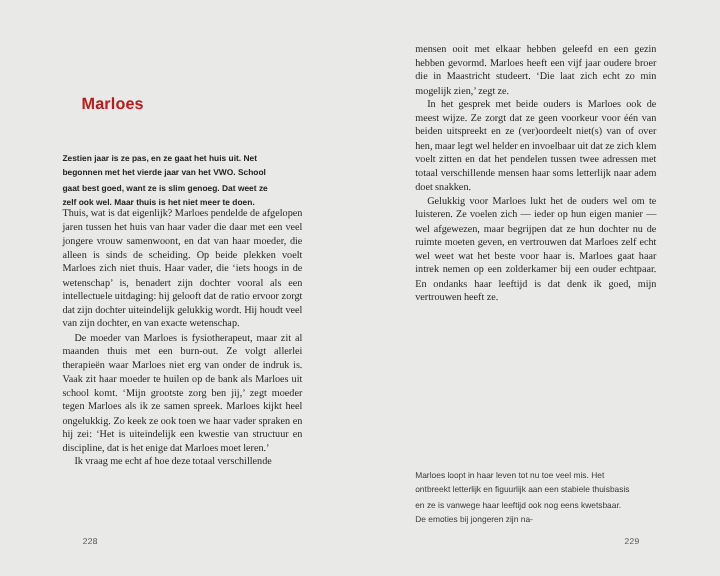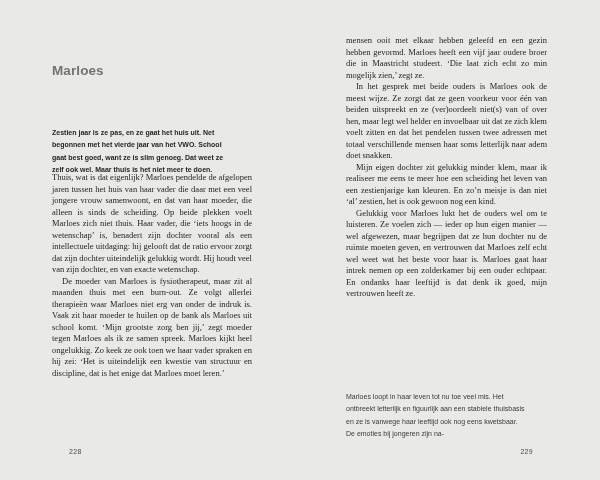--- a/index.html
+++ b/index.html
@@ -23,26 +23,26 @@
     top: 0;
     height: 480px;
   }
   .page-left  { left: 52px;  width: 200px; }
   .page-right { left: 346px; width: 201px; }
 
   .chapter-title {
     position: absolute;
     top: 64px;
     left: 0;
-    margin: 0;
+    margin: 16px;
     font-family: "Liberation Sans", sans-serif;
     font-weight: 700;
     font-size: 13.5px;
     line-height: 1;
-    color: #737373;
+    color: #b91c1c;
     letter-spacing: 0.1px;
   }
   .chapter-intro {
     position: absolute;
     top: 127px;
     left: 0;
     width: 182px;
     margin: 0;
     font-family: "Liberation Sans", sans-serif;
     font-weight: 700;
@@ -101,30 +101,30 @@
 <div class="spread">
 
   <section class="page page-left">
     <h1 class="chapter-title">Marloes</h1>
 
     <p class="chapter-intro">Zestien jaar is ze pas, en ze gaat het huis uit. Net begonnen met het vierde jaar van het VWO. School gaat best goed, want ze is slim genoeg. Dat weet ze zelf ook wel. Maar thuis is het niet meer te doen.</p>
 
     <div class="body-text" lang="nl">
       <p>Thuis, wat is dat eigenlijk? Marloes pendelde de afgelopen jaren tussen het huis van haar vader die daar met een veel jongere vrouw samenwoont, en dat van haar moeder, die alleen is sinds de scheiding. Op beide plekken voelt Marloes zich niet thuis. Haar vader, die ‘iets hoogs in de wetenschap’ is, benadert zijn dochter vooral als een intellectuele uitdaging: hij gelooft dat de ratio ervoor zorgt dat zijn dochter uiteindelijk gelukkig wordt. Hij houdt veel van zijn dochter, en van exacte wetenschap.</p>
       <p class="ind">De moeder van Marloes is fysiotherapeut, maar zit al maanden thuis met een burn-out. Ze volgt allerlei therapieën waar Marloes niet erg van onder de indruk is. Vaak zit haar moeder te huilen op de bank als Marloes uit school komt. ‘Mijn grootste zorg ben jij,’ zegt moeder tegen Marloes als ik ze samen spreek. Marloes kijkt heel ongelukkig. Zo keek ze ook toen we haar vader spraken en hij zei: ‘Het is uiteindelijk een kwestie van structuur en discipline, dat is het enige dat Marloes moet leren.’</p>
+      <p class="ind">Ik vraag me echt af hoe deze totaal verschillende</p>
     </div>
 
     <div class="pagenum pn-left">228</div>
   </section>
 
   <section class="page page-right">
     <div class="body-text" lang="nl">
       <p>mensen ooit met elkaar hebben geleefd en een gezin hebben gevormd. Marloes heeft een vijf jaar oudere broer die in Maastricht studeert. ‘Die laat zich echt zo min mogelijk zien,’ zegt ze.</p>
       <p class="ind">In het gesprek met beide ouders is Marloes ook de meest wijze. Ze zorgt dat ze geen voorkeur voor één van beiden uitspreekt en ze (ver)oordeelt niet(s) van of over hen, maar legt wel helder en invoelbaar uit dat ze zich klem voelt zitten en dat het pendelen tussen twee adressen met totaal verschillende mensen haar soms letterlijk naar adem doet snakken.</p>
-      <p class="ind">Mijn eigen dochter zit gelukkig minder klem, maar ik realiseer me eens te meer hoe een scheiding het leven van een zestienjarige kan kleuren. En zo’n meisje is dan niet ‘al’ zestien, het is ook gewoon nog een kind.</p>
       <p class="ind">Gelukkig voor Marloes lukt het de ouders wel om te luisteren. Ze voelen zich — ieder op hun eigen manier — wel afgewezen, maar begrijpen dat ze hun dochter nu de ruimte moeten geven, en vertrouwen dat Marloes zelf echt wel weet wat het beste voor haar is. Marloes gaat haar intrek nemen op een zolderkamer bij een ouder echtpaar. En ondanks haar leeftijd is dat denk ik goed, mijn vertrouwen heeft ze.</p>
     </div>
 
     <p class="case-note">Marloes loopt in haar leven tot nu toe veel mis. Het ontbreekt letterlijk en figuurlijk aan een stabiele thuisbasis en ze is vanwege haar leeftijd ook nog eens kwetsbaar. De emoties bij jongeren zijn na-</p>
 
     <div class="pagenum pn-right">229</div>
   </section>
 
 </div>
 

